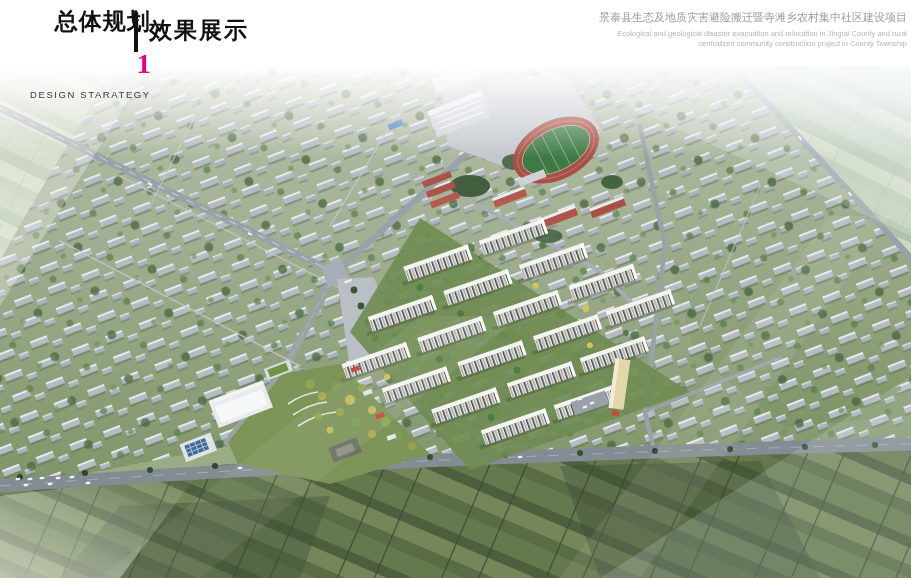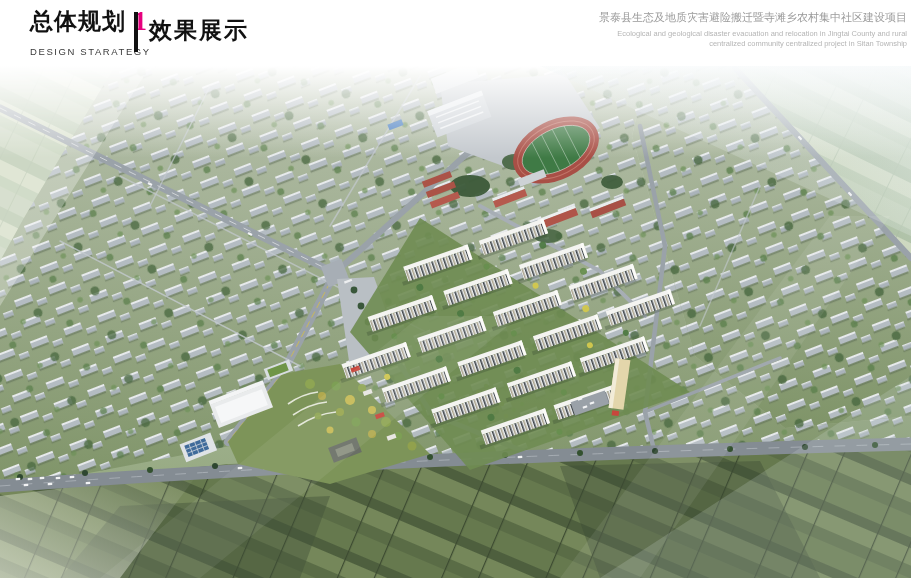--- a/index.html
+++ b/index.html
@@ -1,21 +1,21 @@
 <!DOCTYPE html>
 <html><head>
 <meta charset="utf-8">
 <style>
   html,body{margin:0;padding:0;background:#e8e8e8;}
   .slide{position:relative;width:911px;height:578px;background:#ffffff;overflow:hidden;
          font-family:"Liberation Sans",sans-serif;}
   
   .hdr{position:absolute;top:0;left:0;width:911px;height:66px;background:#fff;z-index:5;}
   .h-left{position:absolute;left:30px;top:8px;}
-  .title-row{display:flex;align-items:flex-end;gap:7px;}
+  .title-row{display:flex;align-items:flex-end;gap:17px;flex-direction:column;}
   .zh{font-size:23px;font-weight:bold;color:#111;letter-spacing:1px;line-height:26px;}
   .num{font-size:28px;font-weight:bold;color:#e6007e;line-height:26px;font-family:"Liberation Serif",serif;}
   .en{font-size:9.5px;color:#3a3a3a;letter-spacing:1.6px;margin-top:12px;}
   .divider{position:absolute;left:134px;top:12px;width:4px;height:40px;background:#111;}
   .page-title{position:absolute;left:149px;top:15px;font-size:23px;font-weight:bold;color:#111;letter-spacing:2px;}
   .h-right{position:absolute;right:4px;top:10px;text-align:right;}
   .proj-zh{font-size:11px;color:#9b9b9b;letter-spacing:0px;white-space:nowrap;}
   .proj-en{font-size:7.5px;color:#b5b5b5;line-height:9.5px;margin-top:4px;width:292px;margin-left:auto;}
   
   .canvas{position:absolute;top:66px;left:0;width:911px;height:512px;overflow:hidden;background:#c3cfb8;}
@@ -31,21 +31,21 @@
       <div class="title-row">
         <span class="zh">总体规划</span>
         <span class="num">1</span>
       </div>
       <div class="en">DESIGN STARATEGY</div>
     </div>
     <div class="divider"></div>
     <div class="page-title">效果展示</div>
     <div class="h-right">
       <div class="proj-zh">景泰县生态及地质灾害避险搬迁暨寺滩乡农村集中社区建设项目</div>
-      <div class="proj-en">Ecological and geological disaster evacuation and relocation in Jingtai County and rural centralized community centralized project in Sitan Township</div>
+      <div class="proj-en">Ecological and geological disaster evacuation and relocation in Jingtai County and rural centralized community construction project in County Township</div>
     </div>
   </header>
 
   <div class="canvas">
   <svg width="911" height="512" viewBox="0 0 911 512" xmlns="http://www.w3.org/2000/svg">
     <defs>
       <linearGradient id="bgGrad" x1="0" y1="0" x2="0" y2="1">
         <stop offset="0" stop-color="#ccd6c6"></stop>
             <stop offset=".45" stop-color="#aebda0"></stop>
         <stop offset="1" stop-color="#8ba074"></stop>

